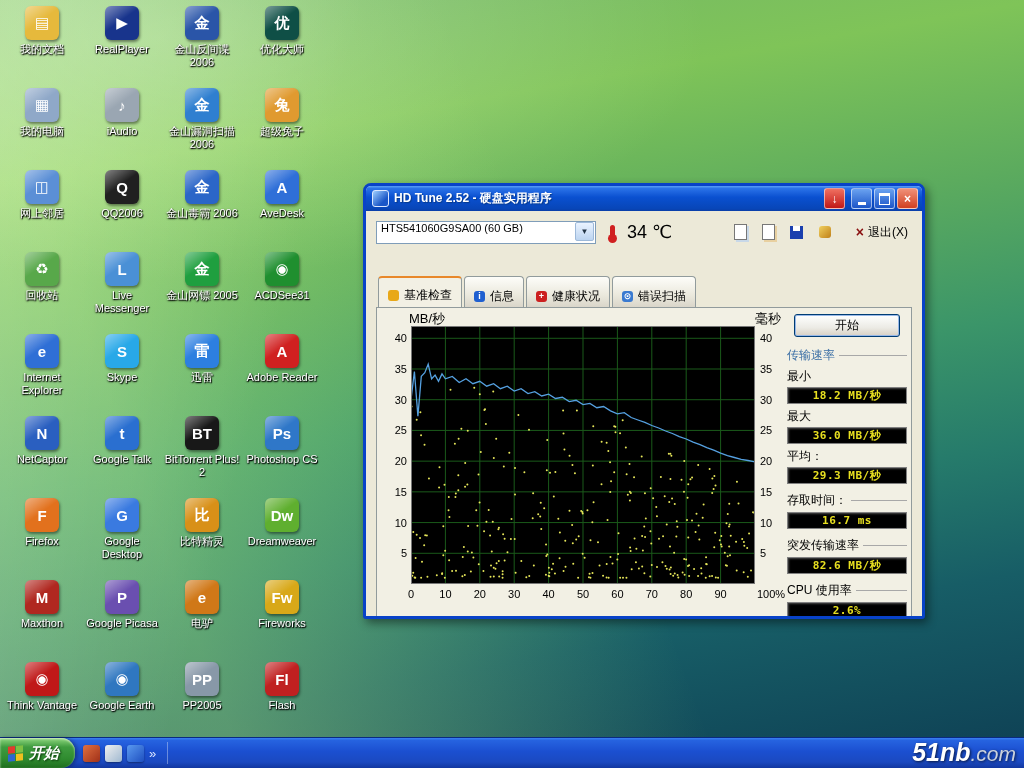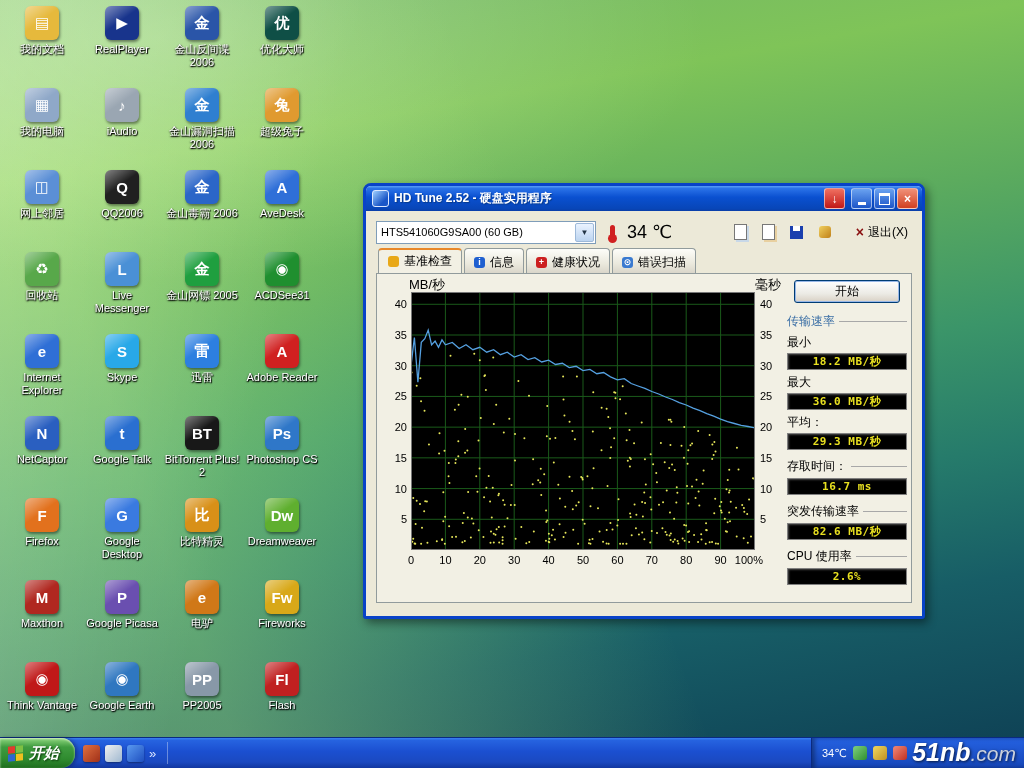--- a/index.html
+++ b/index.html
@@ -31,55 +31,55 @@
   .tbtn{width:19px;height:19px;border-radius:3px;border:1px solid rgba(255,255,255,.55);
     display:flex;align-items:center;justify-content:center;color:#fff;font-weight:bold;font-size:12px;
     background:linear-gradient(#6aa2f0,#1b55c8);cursor:pointer;}
   .tbtn.red-arrow{background:linear-gradient(#f07060,#c01818);margin-right:4px;}
   .tbtn.close{background:linear-gradient(#f09078,#d04022);}
   .min-glyph{width:8px;height:3px;background:#fff;margin-top:9px;}
   .max-glyph{width:9px;height:8px;border:1px solid #fff;border-top-width:3px;}
   .win-body{padding:6px 10px 8px;}
   
   .toolbar{display:flex;align-items:center;height:30px;gap:6px;}
-  .combo{width:218px;height:21px;background:#fff;border:1px solid #7f9db9;display:flex;align-items:center;cursor:pointer;}
+  .combo{width:218px;height:21px;background:#fff;border:1px solid #7f9db9;display:flex;align-items:flex-start;cursor:pointer;}
   .combo-text{flex:1;font-size:11px;padding:0 4px;white-space:nowrap;overflow:hidden;}
   .combo-arrow{width:17px;height:17px;margin-right:1px;border:1px solid #9db9d9;border-radius:2px;
     background:linear-gradient(#eaf3ff,#bcd4f0);font-size:8px;color:#234;display:flex;align-items:center;justify-content:center;}
   .thermo{width:5px;height:15px;background:#d02020;border-radius:3px;position:relative;margin-left:8px;}
   .thermo::after{content:"";position:absolute;left:-2px;bottom:-3px;width:9px;height:9px;border-radius:50%;background:#d02020;}
   .temp{font-size:18px;margin-left:6px;}
   .toolbar .spacer{flex:1;}
   .icon-btn{width:22px;height:22px;display:flex;align-items:center;justify-content:center;cursor:pointer;border-radius:2px;}
   .pg{width:11px;height:14px;background:#fff;border:1px solid #777;box-shadow:2px 2px 0 #c8d8e8;}
   .pg2{box-shadow:2px 2px 0 #e8d0a0;}
   .floppy{width:13px;height:13px;background:#1a3fae;position:relative;}
   .floppy::after{content:"";position:absolute;left:3px;top:0;width:7px;height:5px;background:#fff;}
   .horn{width:12px;height:12px;border-radius:3px;background:linear-gradient(135deg,#f0d060,#c08018);}
   .exit-btn{display:flex;align-items:center;gap:4px;font-size:12px;margin-left:10px;cursor:pointer;padding:2px 4px;}
   .exit-x{color:#8a1010;font-weight:bold;font-size:14px;}
   
   .tabs{display:flex;gap:2px;padding:0 2px;position:relative;top:1px;}
-  .tab{border:1px solid #919b9c;border-bottom:none;border-radius:4px 4px 0 0;padding:3px 9px 2px;
-    background:linear-gradient(#fdfdf9,#eae8dc 60%,#d8d4c8);font-size:12px;display:flex;gap:5px;align-items:center;cursor:pointer;}
+  .tab{border:1px solid #919b9c;border-bottom:none;border-radius:4px 4px 0 0;padding:9px 9px 2px;
+    background:linear-gradient(#fdfdf9,#eae8dc 60%,#d8d4c8);font-size:12px;display:flex;gap:5px;align-items:center;cursor:pointer;margin-top:28px;}
   .tab.active{background:#f2f0e4;border-top:2px solid #e8882a;padding-bottom:4px;}
   .tabicon{width:11px;height:11px;border-radius:3px;display:flex;align-items:center;justify-content:center;
     color:#fff;font-size:9px;font-weight:bold;}
   .tab-page{border:1px solid #919b9c;background:#f2f0e4;position:relative;height:328px;}
   
   .chart-area{position:absolute;left:4px;top:2px;width:402px;height:320px;}
   .axis-head{position:absolute;font-size:13px;color:#000;}
   .axis-head.left{left:28px;top:0;}
   .axis-head.right{right:2px;top:0;}
   #plot{position:absolute;left:30px;top:16px;background:#000;}
   .yt{position:absolute;font-size:11px;color:#000;width:24px;}
   .yt.l{text-align:right;}
   .yt.r{text-align:left;}
   .xt{position:absolute;font-size:11px;color:#000;width:28px;text-align:center;}
-  .xt.end{width:38px;text-align:right;}
+  .xt.end{width:38px;text-align:left;padding-left:32px;}
   
   .panel{position:absolute;right:4px;top:6px;width:120px;}
   .xp-btn{display:block;width:106px;height:23px;margin:0 auto 10px;font-size:12px;
     font-family:"Liberation Sans","DejaVu Sans",sans-serif;
     border:1px solid #003c74;border-radius:3px;background:linear-gradient(#fff,#ecebe5 60%,#d8d0c4);
     box-shadow:inset 0 0 0 1px #98b8e8;cursor:pointer;}
   .sec-head{display:flex;align-items:center;gap:4px;font-size:12px;margin:8px 0 3px;white-space:nowrap;}
   .sec-head::after{content:"";flex:1;height:1px;background:#a8a8a8;}
   .sec-head.accent{color:#3a6ea5;}
   .p-label{font-size:12px;margin:4px 0 2px;}
@@ -751,20 +751,14 @@
     </span>
     <span>开始</span>
   </div>
   <div class="quicklaunch">
     <span class="ql" style="background:linear-gradient(135deg,#e07040,#a03018)"></span>
     <span class="ql" style="background:linear-gradient(135deg,#f0f0f0,#9fb8d0)"></span>
     <span class="ql" style="background:linear-gradient(135deg,#5a9af0,#1e4fc0)"></span>
     <span class="chev">»</span>
   </div>
   <span class="tb-sep"></span>
-  <div class="tray">
-    <span class="tray-temp">34℃</span>
-    <span class="tray-ic" style="background:linear-gradient(135deg,#7fd07f,#2f8f2f)"></span>
-    <span class="tray-ic" style="background:linear-gradient(135deg,#f0d860,#c09020)"></span>
-    <span class="tray-ic" style="background:linear-gradient(135deg,#f08a7a,#c03020)"></span>
-  </div>
 </div>
 <div class="watermark"><b>51nb</b><span>.com</span></div>
 
 </body></html>

